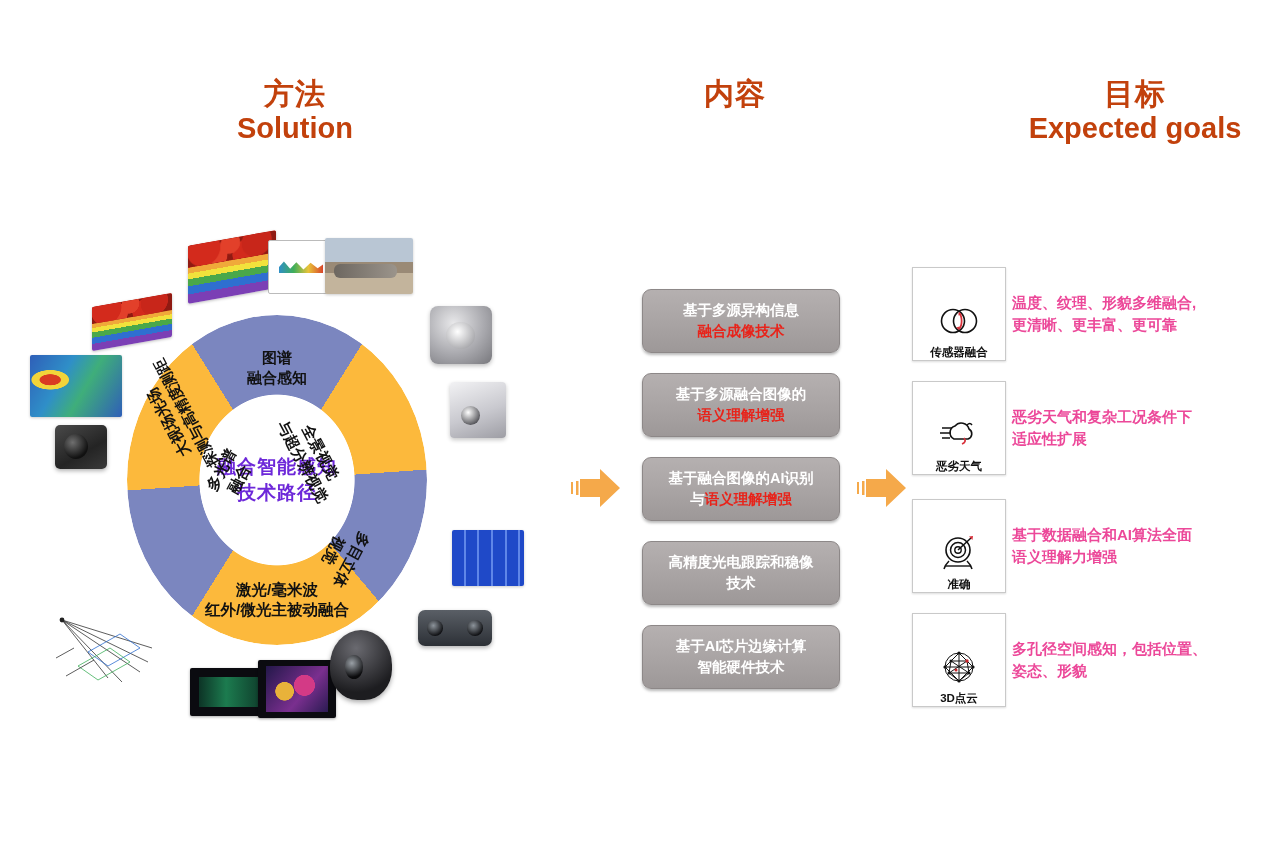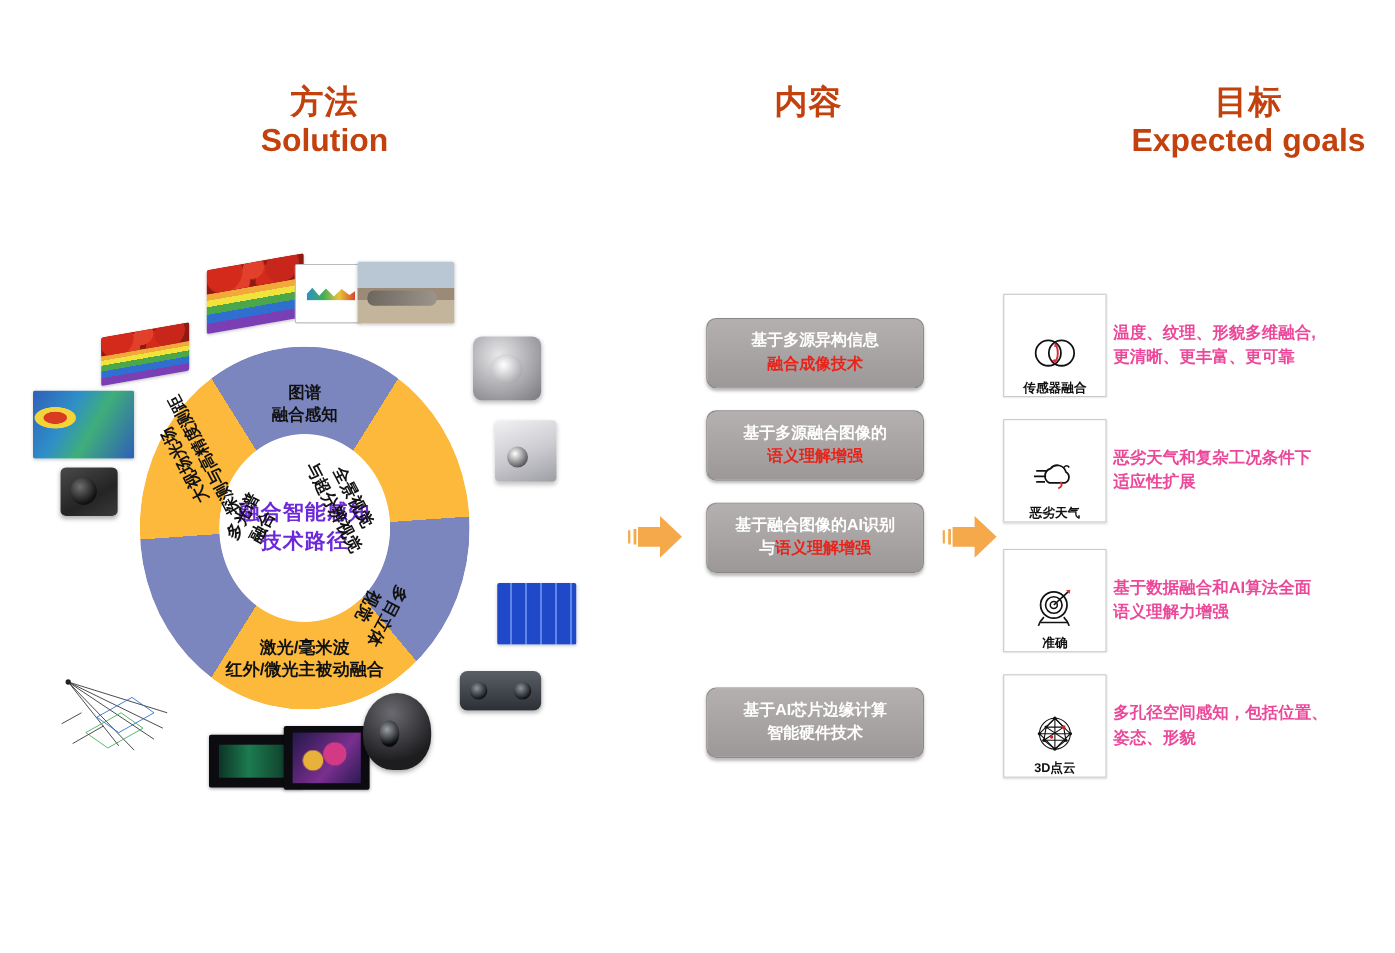--- a/index.html
+++ b/index.html
@@ -241,20 +241,26 @@
     </div>
   </div>
   <div class="proc-box" id="pbox-2">
     <div>
       <div>基于融合图像的AI识别</div>
       <div>
         <span>与</span><span class="hl">语义理解增强</span>
       </div>
     </div>
   </div>
+  <div class="proc-box" id="pbox-3">
+    <div>
+      <div>高精度光电跟踪和稳像</div>
+      <div>技术</div>
+    </div>
+  </div>
   <div class="proc-box" id="pbox-4">
     <div>
       <div>基于AI芯片边缘计算</div>
       <div>智能硬件技术</div>
     </div>
   </div>
 
   <div class="arrow" style="left:856px;top:460px;">
     <svg width="56" height="56" viewBox="0 0 56 56">
       <path d="M10 19 L30 19 L30 9 L50 28 L30 47 L30 37 L10 37 Z" fill="#f5a94a"></path>

